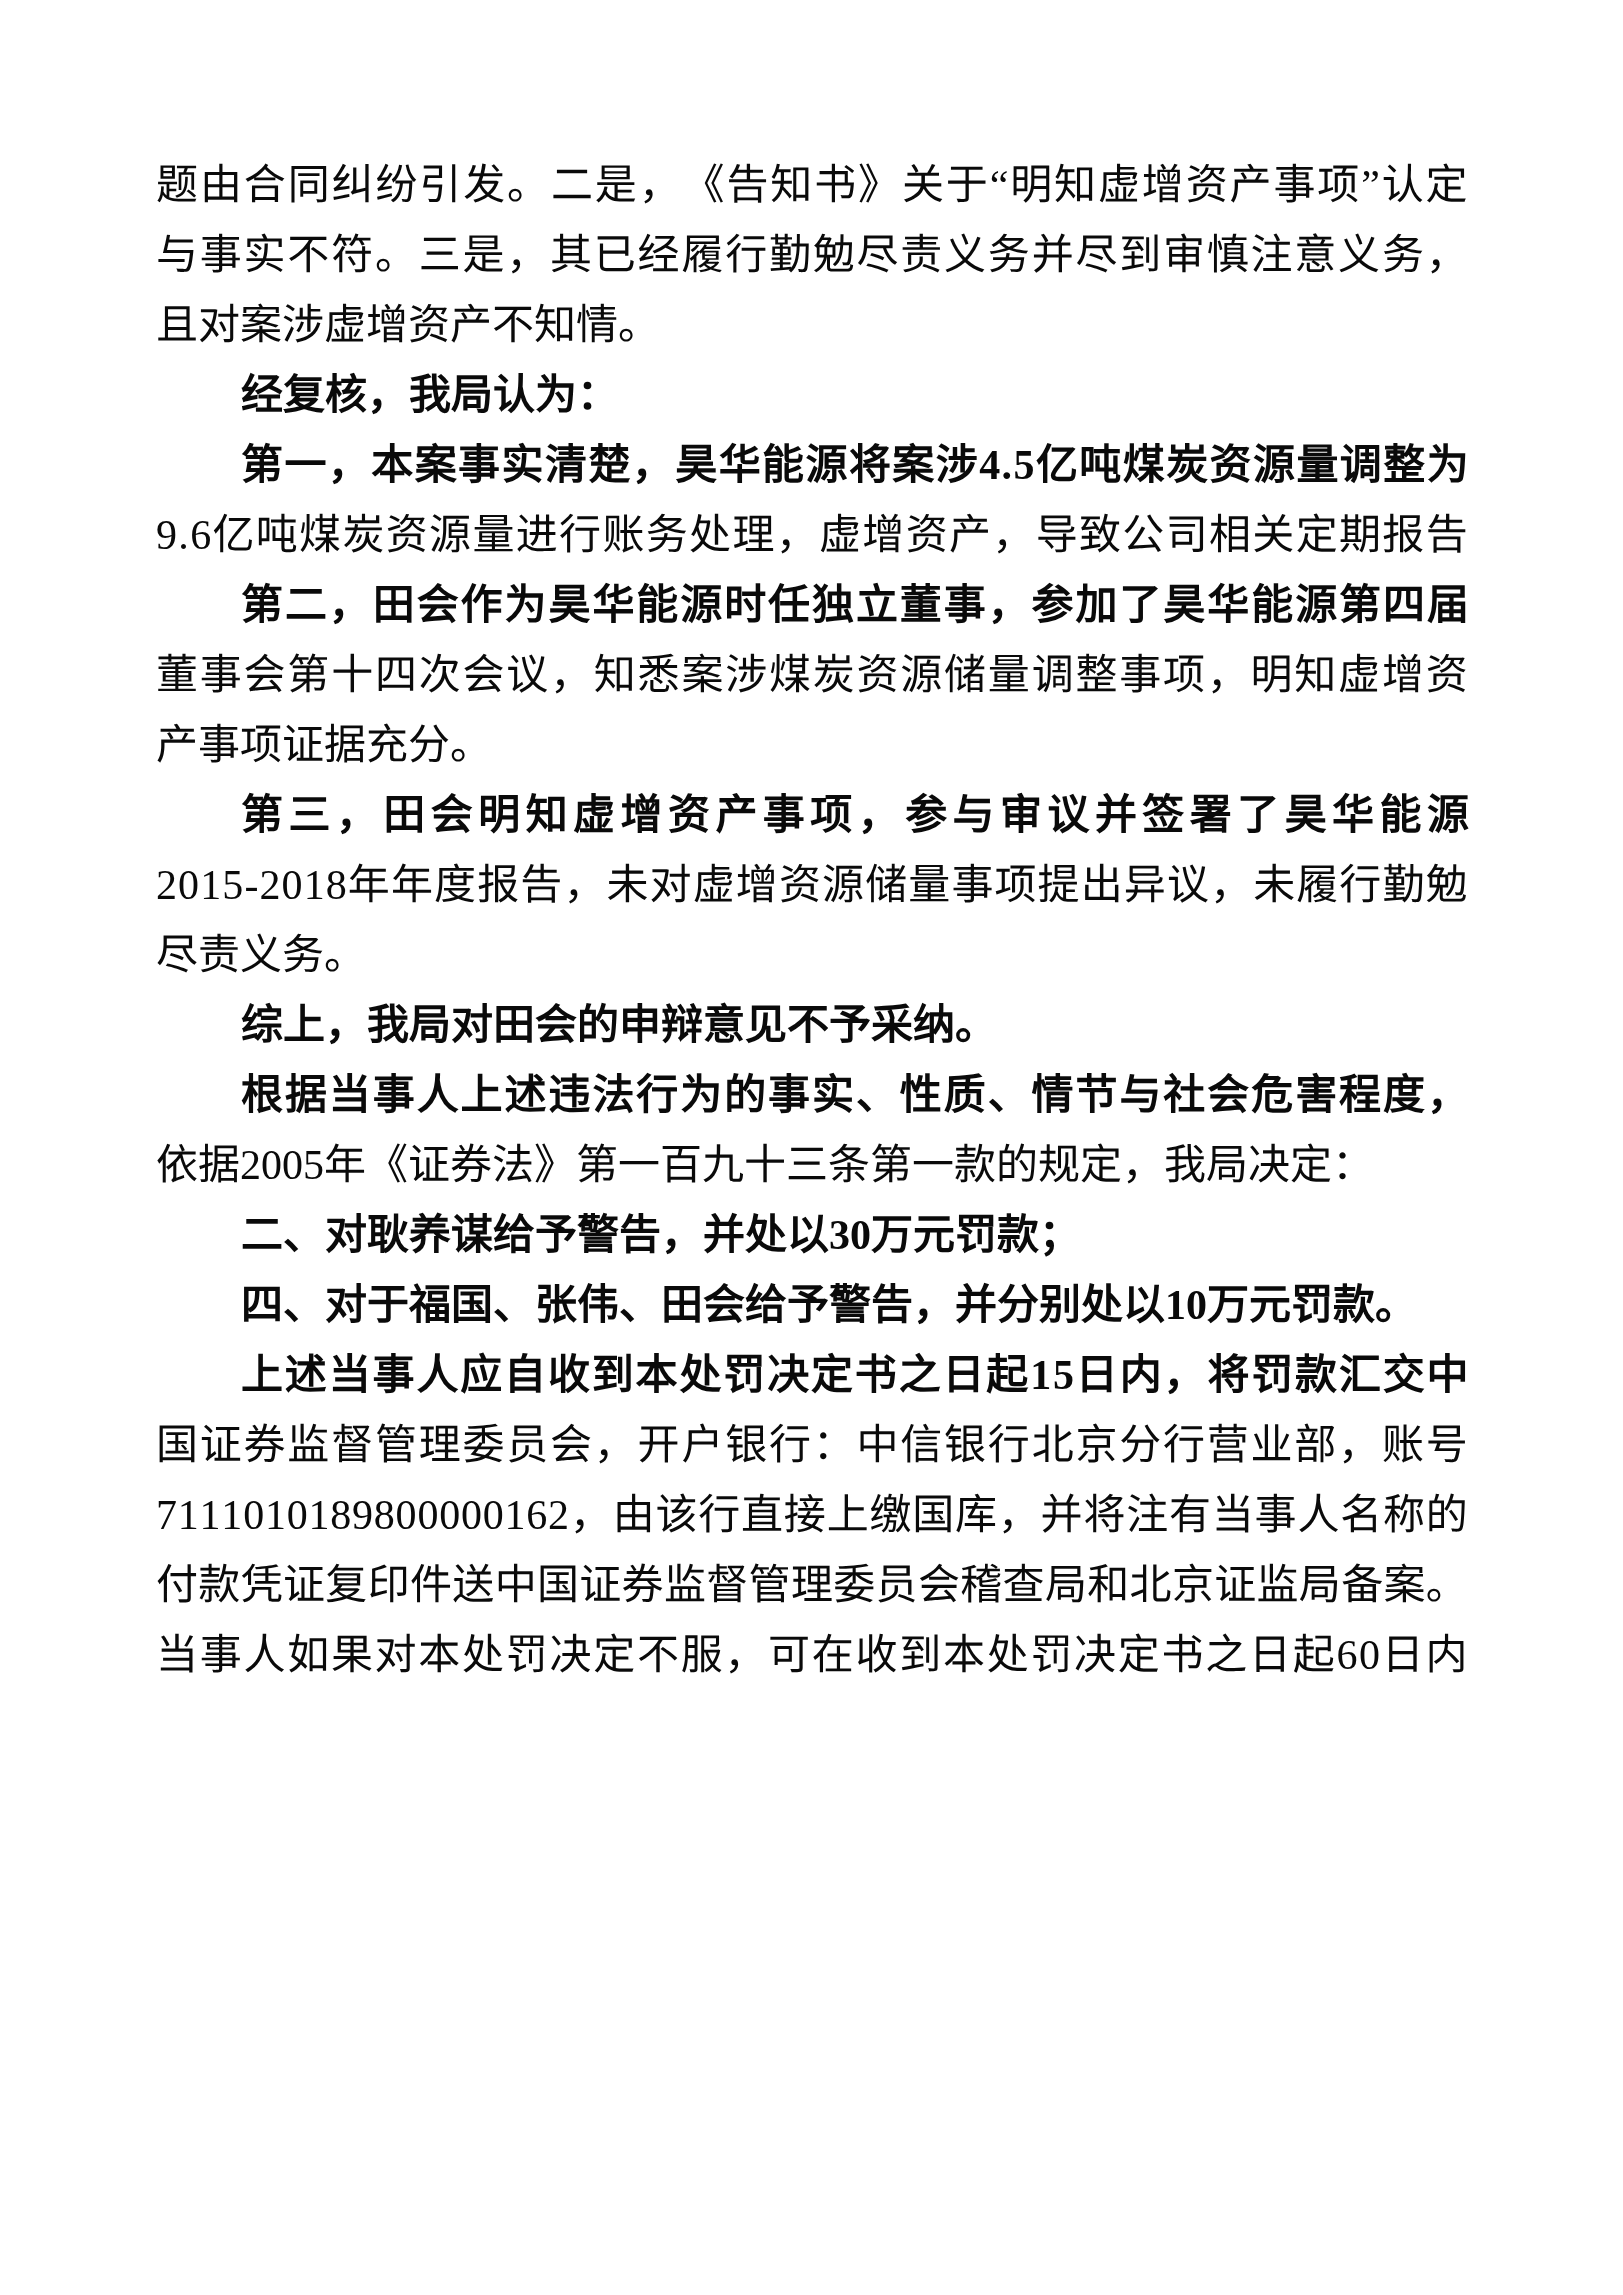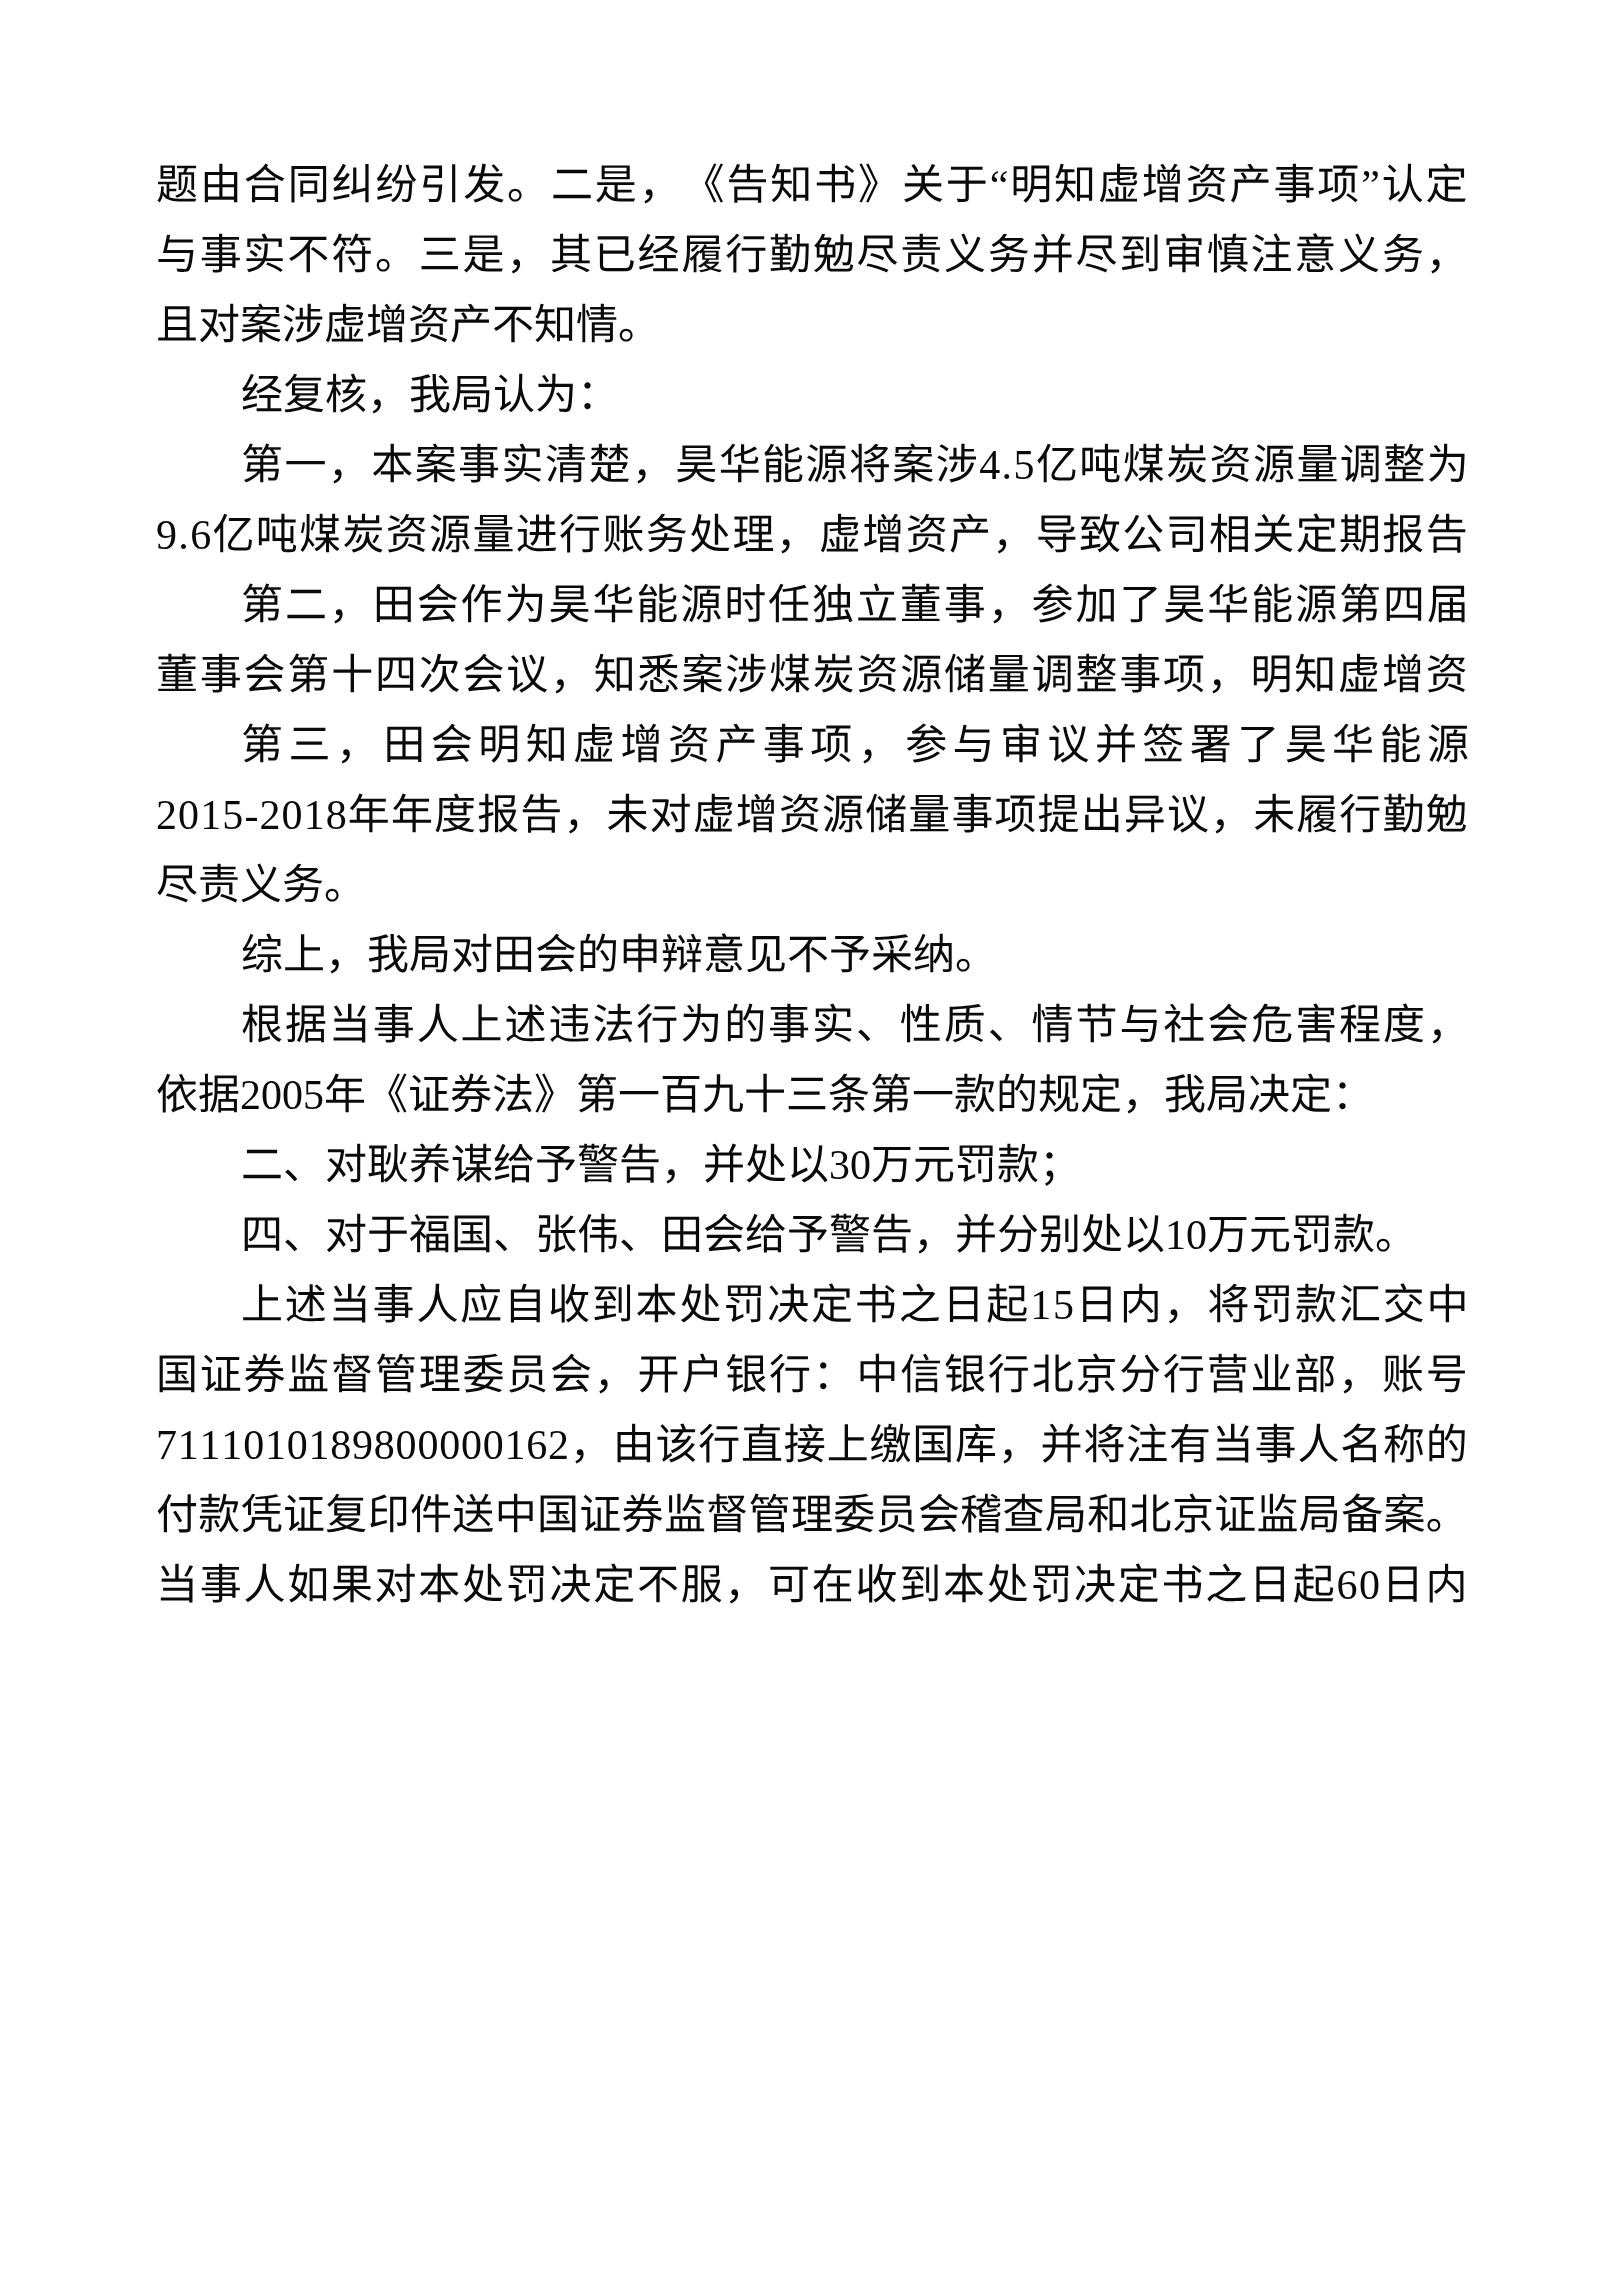--- a/index.html
+++ b/index.html
@@ -59,20 +59,21 @@
   }
 
   
   .line.flush {
     display: block;
   }
 
   
   .line.indent {
     text-indent: 85px;
+    font-weight: bold;
   }
 
   .line.justify.indent {
     text-indent: 0;
     padding-left: 85px;
     width: 1228px;
   }
 </style>
 </head>
 <body>
@@ -274,20 +275,21 @@
           <span>整</span>
           <span>事</span>
           <span>项</span>
           <span>，</span>
           <span>明</span>
           <span>知</span>
           <span>虚</span>
           <span>增</span>
           <span>资</span>
         </div>
+        <div class="line flush">产事项证据充分。</div>
       </div>
       <div class="para">
         <div class="line justify indent">
           <span>第</span>
           <span>三</span>
           <span>，</span>
           <span>田</span>
           <span>会</span>
           <span>明</span>
           <span>知</span>

